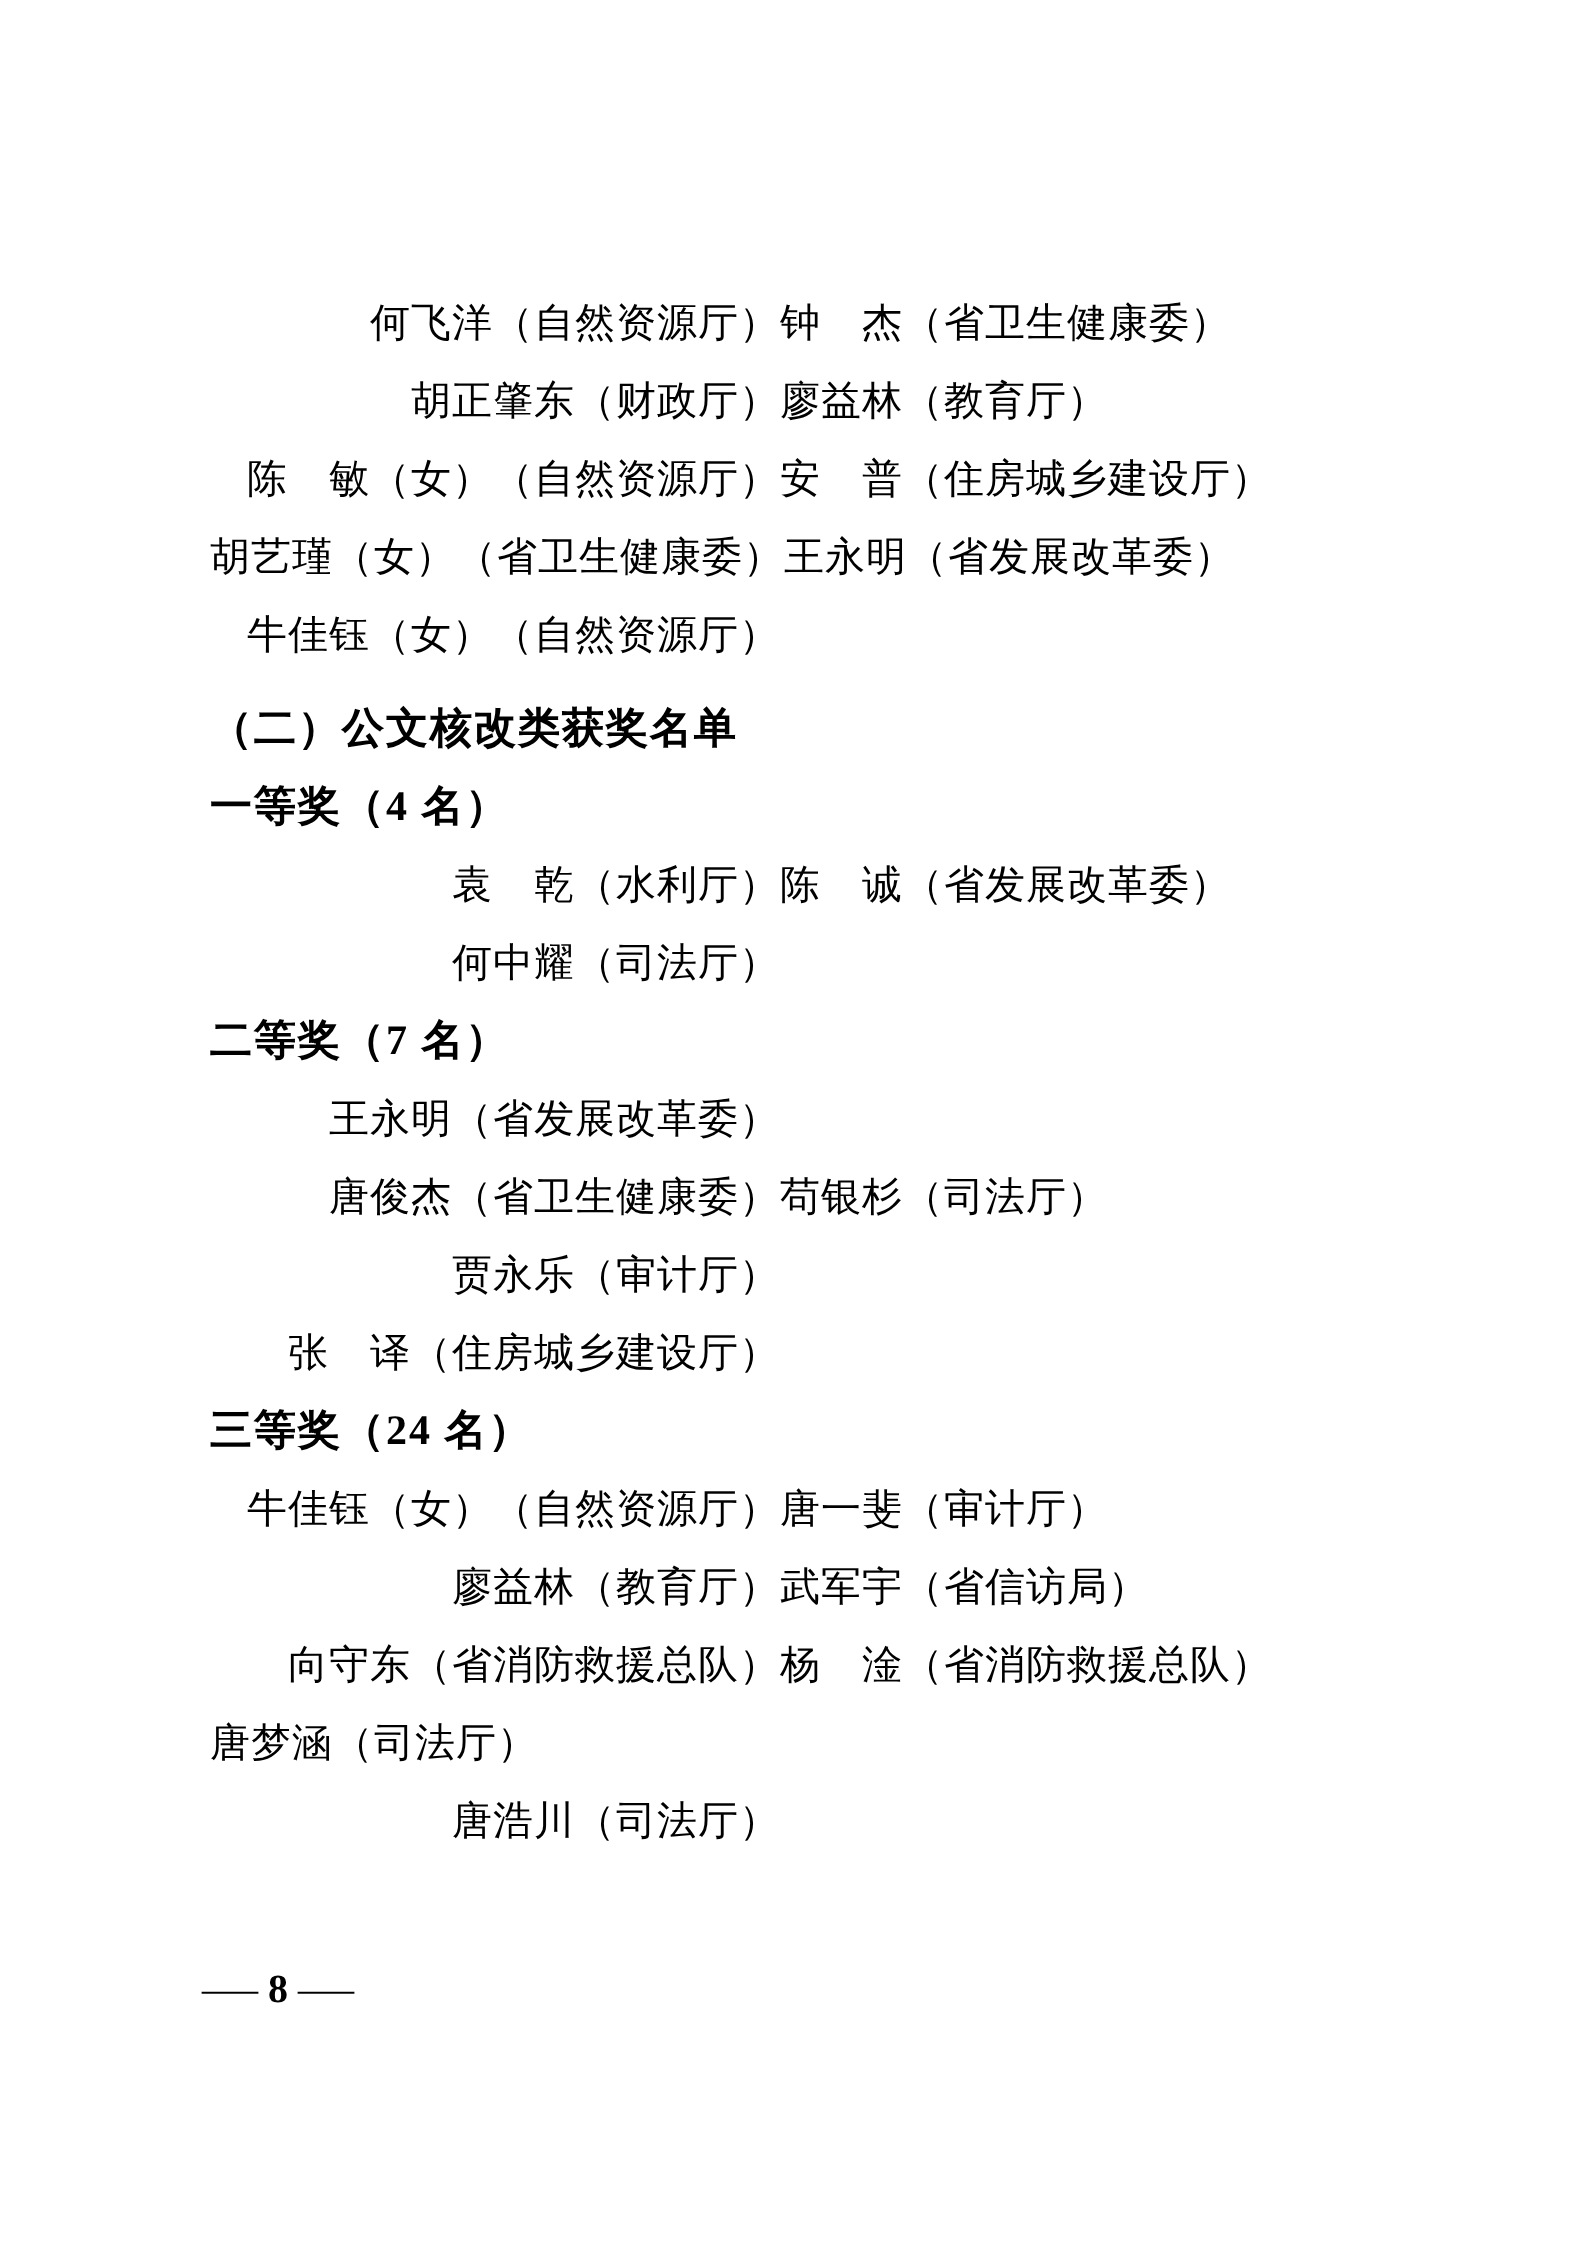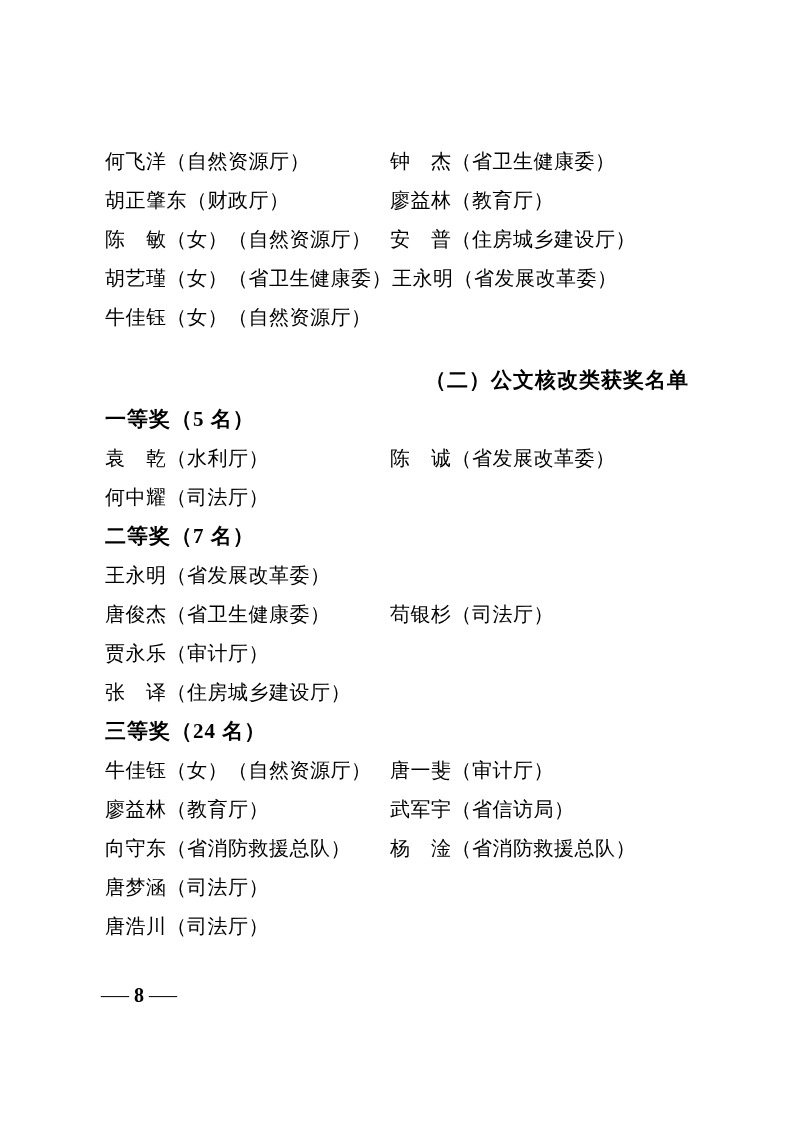--- a/index.html
+++ b/index.html
@@ -25,26 +25,27 @@
   .row {
     display: flex;
     height: 39px;
     align-items: center;
     font-size: 20px;
     white-space: pre;
     letter-spacing: 0.5px;
   }
   .row .c1 {
     min-width: 285px;
+    text-align: right;
   }
   .section-heading {
-    margin-top: 24px;
+    margin-top: 8px;
     height: 39px;
     line-height: 39px;
-    text-align: right;
+    text-align: left;
     font-weight: bold;
     font-size: 21px;
     letter-spacing: 1px;
   }
   .group-title {
     height: 39px;
     line-height: 39px;
     font-weight: bold;
     font-size: 21px;
     letter-spacing: 1px;
@@ -90,21 +91,21 @@
       <span class="c1">胡艺瑾（女）（省卫生健康委）</span>
       <span class="c2">王永明（省发展改革委）</span>
     </div>
     <div class="row">
       <span class="c1">牛佳钰（女）（自然资源厅）</span>
       <span class="c2"></span>
     </div>
 
     <div class="section-heading">（二）公文核改类获奖名单</div>
 
-    <div class="group-title">一等奖（5 名）</div>
+    <div class="group-title">一等奖（4 名）</div>
     <div class="row">
       <span class="c1">袁　乾（水利厅）</span>
       <span class="c2">陈　诚（省发展改革委）</span>
     </div>
     <div class="row">
       <span class="c1">何中耀（司法厅）</span>
       <span class="c2"></span>
     </div>
 
     <div class="group-title">二等奖（7 名）</div>

